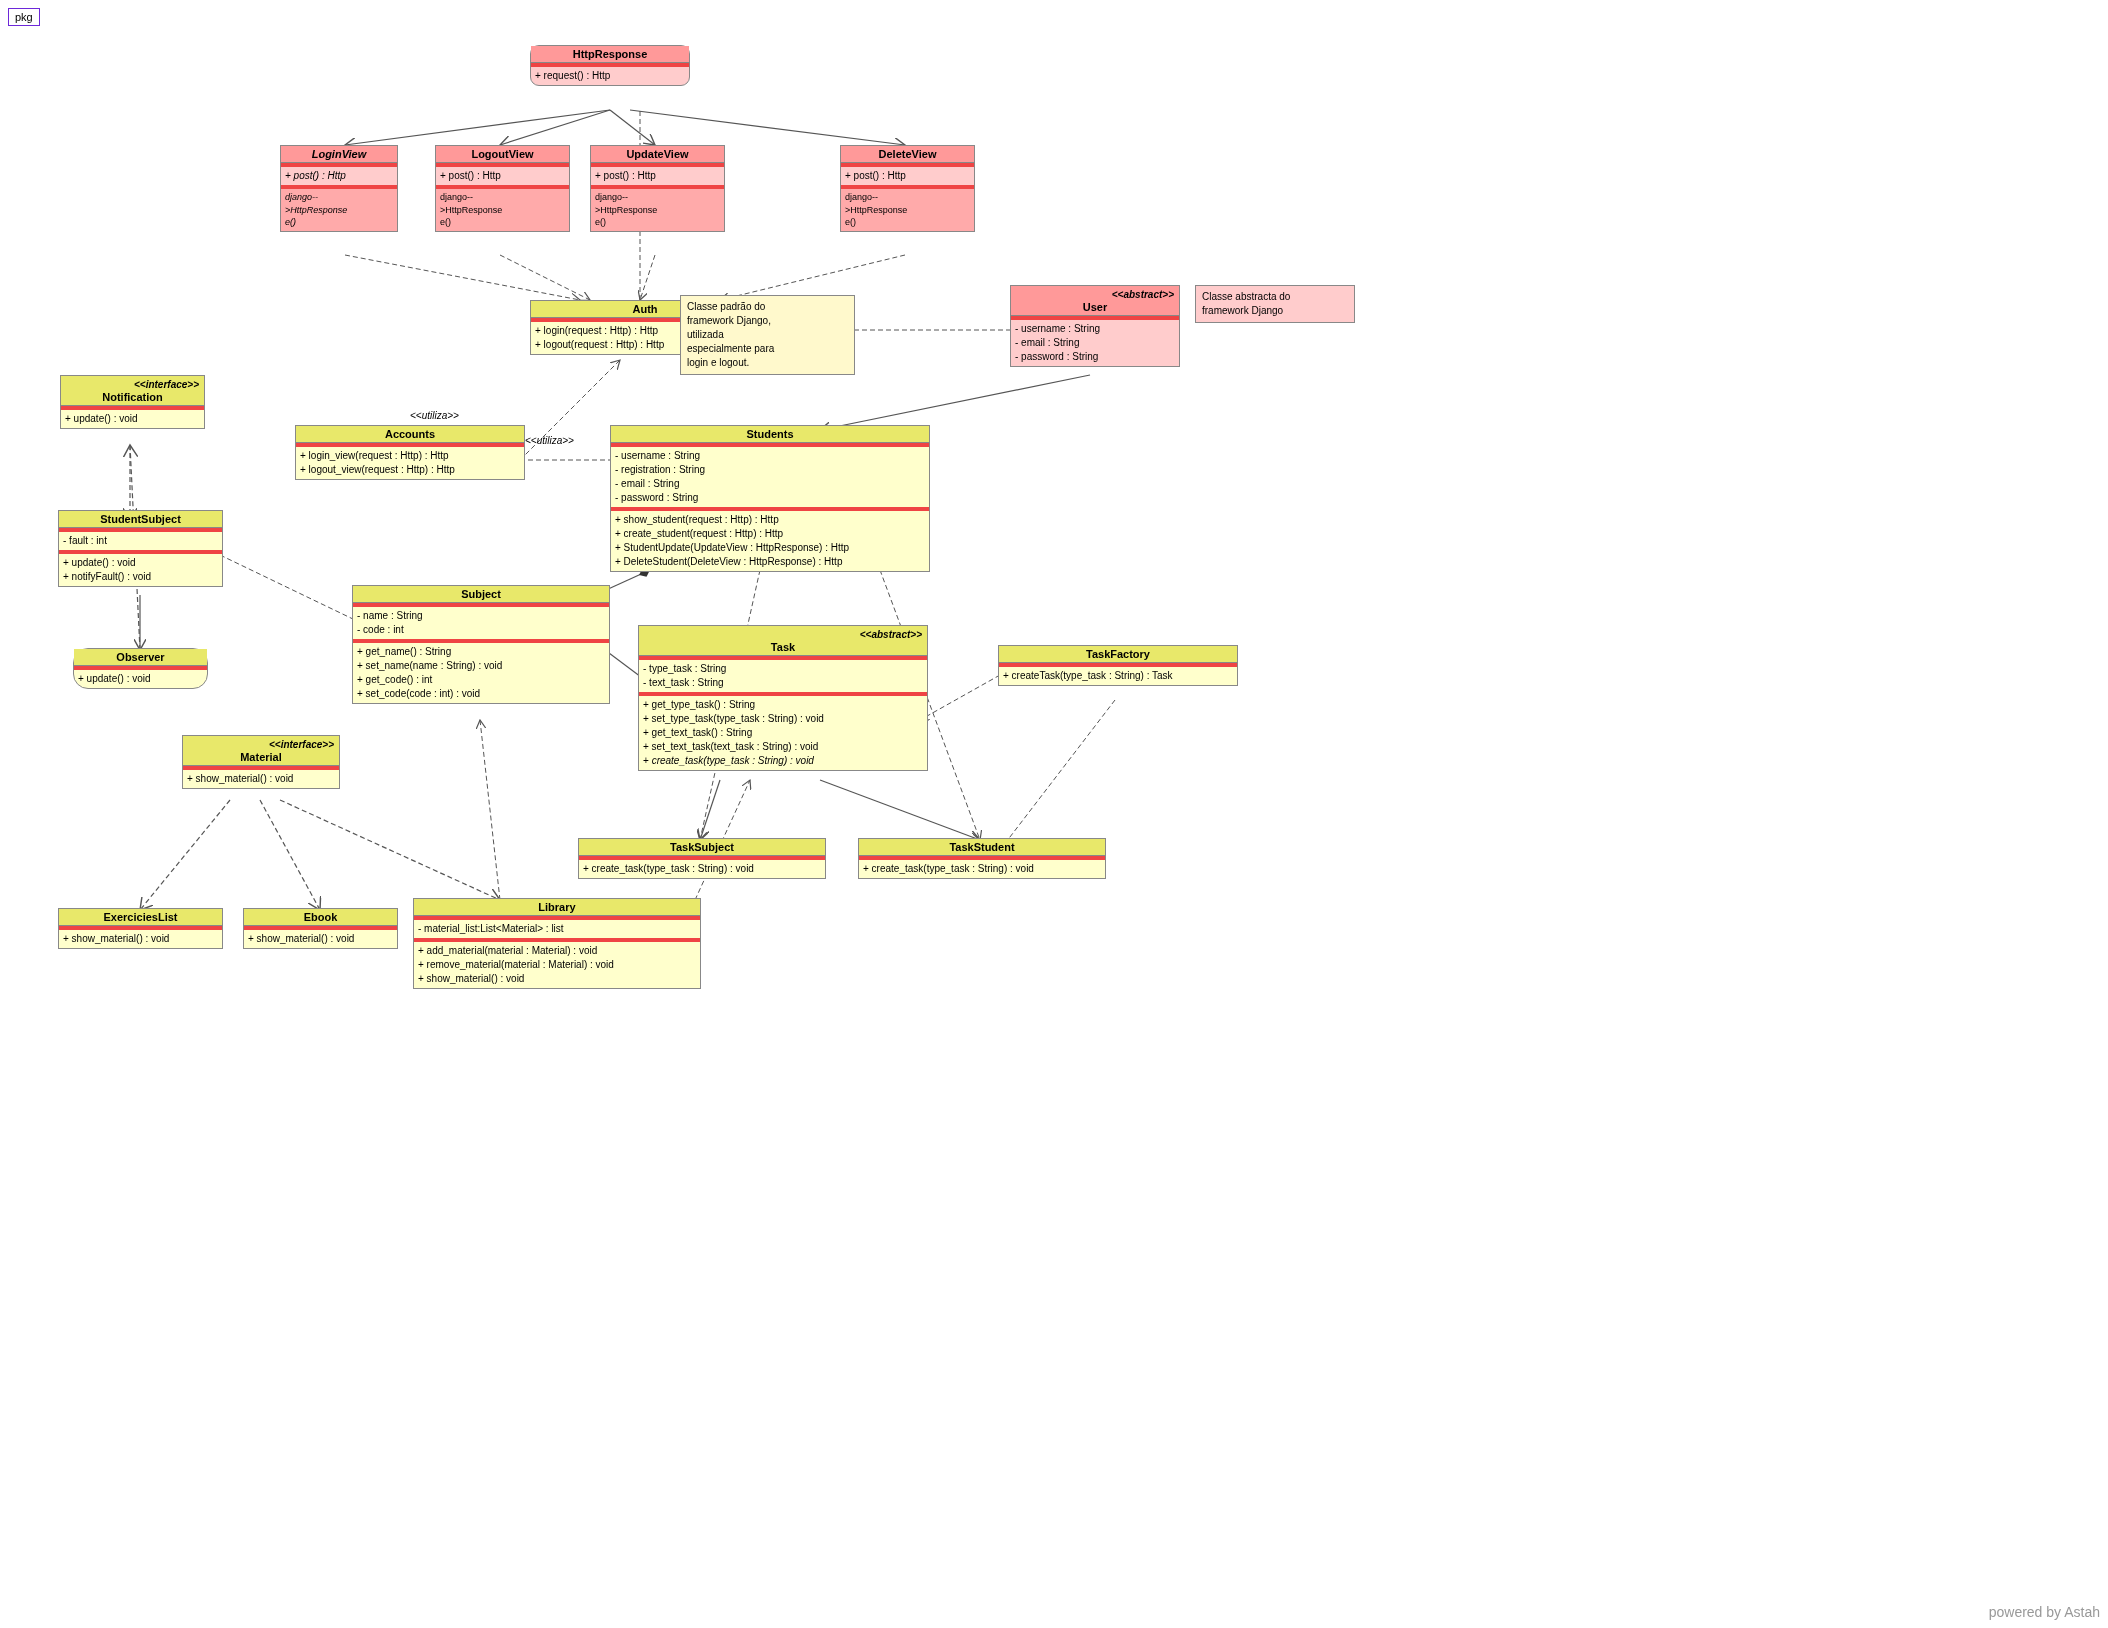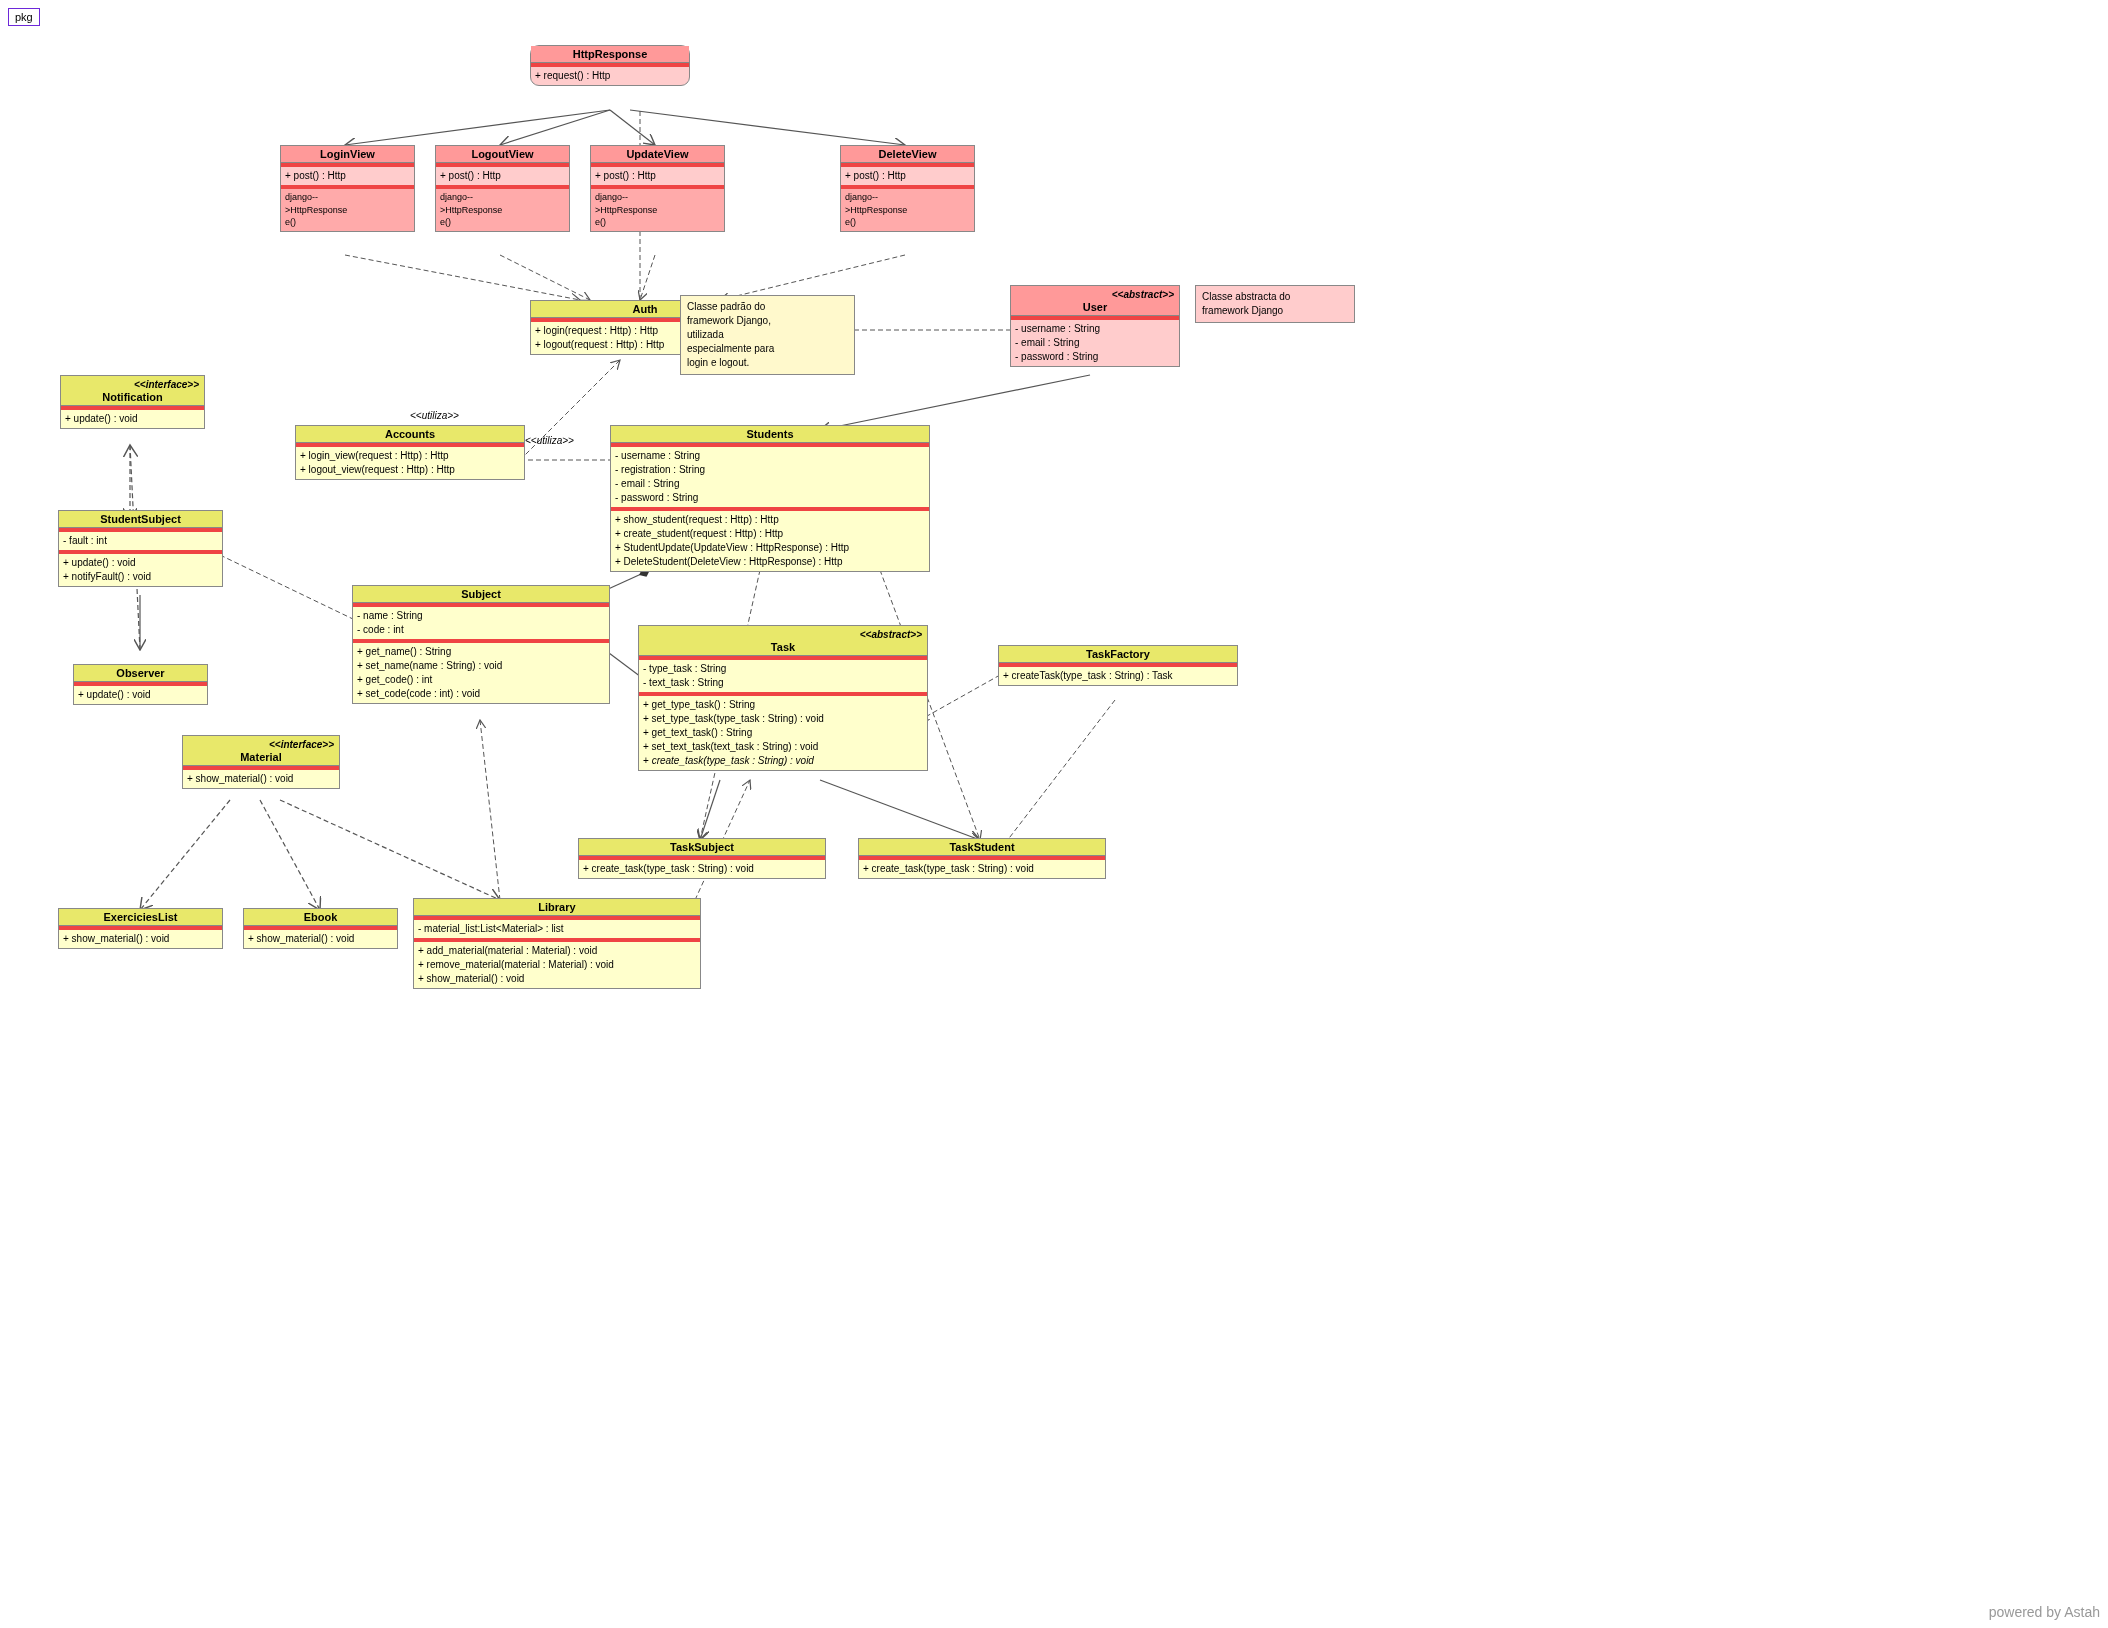--- a/index.html
+++ b/index.html
@@ -174,21 +174,21 @@
     <line x1="695" y1="900" x2="750" y2="780" stroke="#555" stroke-width="1" stroke-dasharray="5,3" marker-end="url(#dashed-arrow)"></line>
 
     <line x1="140" y1="650" x2="130" y2="445" stroke="#555" stroke-width="1.2" stroke-dasharray="5,3" marker-end="url(#realize-arrow)"></line>
   </svg>
 
   <div class="uml-class pink" style="left:530px;top:45px;width:160px;border-radius:9px;">
     <div class="class-header">HttpResponse</div>
     <div class="class-section">+ request() : Http</div>
   </div>
 
-  <div class="uml-class pink" style="left:280px;top:145px;width:135px;">
+  <div class="uml-class pink" style="left:280px;top:145px;width:118px;font-style:italic;">
     <div class="class-header">LoginView</div>
     <div class="class-section">+ post() : Http</div>
     <div class="class-section pink" style="background:#ffaaaa;font-size:9px;">django--<br>&gt;HttpResponse<br>e()</div>
   </div>
 
   <div class="uml-class pink" style="left:435px;top:145px;width:135px;">
     <div class="class-header">LogoutView</div>
     <div class="class-section">+ post() : Http</div>
     <div class="class-section" style="background:#ffaaaa;font-size:9px;">django--<br>&gt;HttpResponse<br>e()</div>
   </div>
@@ -271,21 +271,21 @@
 
   <div class="uml-class" style="left:58px;top:510px;width:165px;">
     <div class="class-header">StudentSubject</div>
     <div class="class-section">- fault : int</div>
     <div class="class-section">
       + update() : void<br>
       + notifyFault() : void
     </div>
   </div>
 
-  <div class="uml-class" style="left:73px;top:664px;width:135px;">
+  <div class="uml-class" style="left:73px;top:648px;width:135px;border-radius:15px;">
     <div class="class-header">Observer</div>
     <div class="class-section">+ update() : void</div>
   </div>
 
   <div style="position:absolute;left:410px;top:410px;font-size:10px;font-style:italic;">
     &lt;&lt;utiliza&gt;&gt;
   </div>
 
   <div class="uml-class" style="left:352px;top:585px;width:258px;">
     <div class="class-header">Subject</div>

